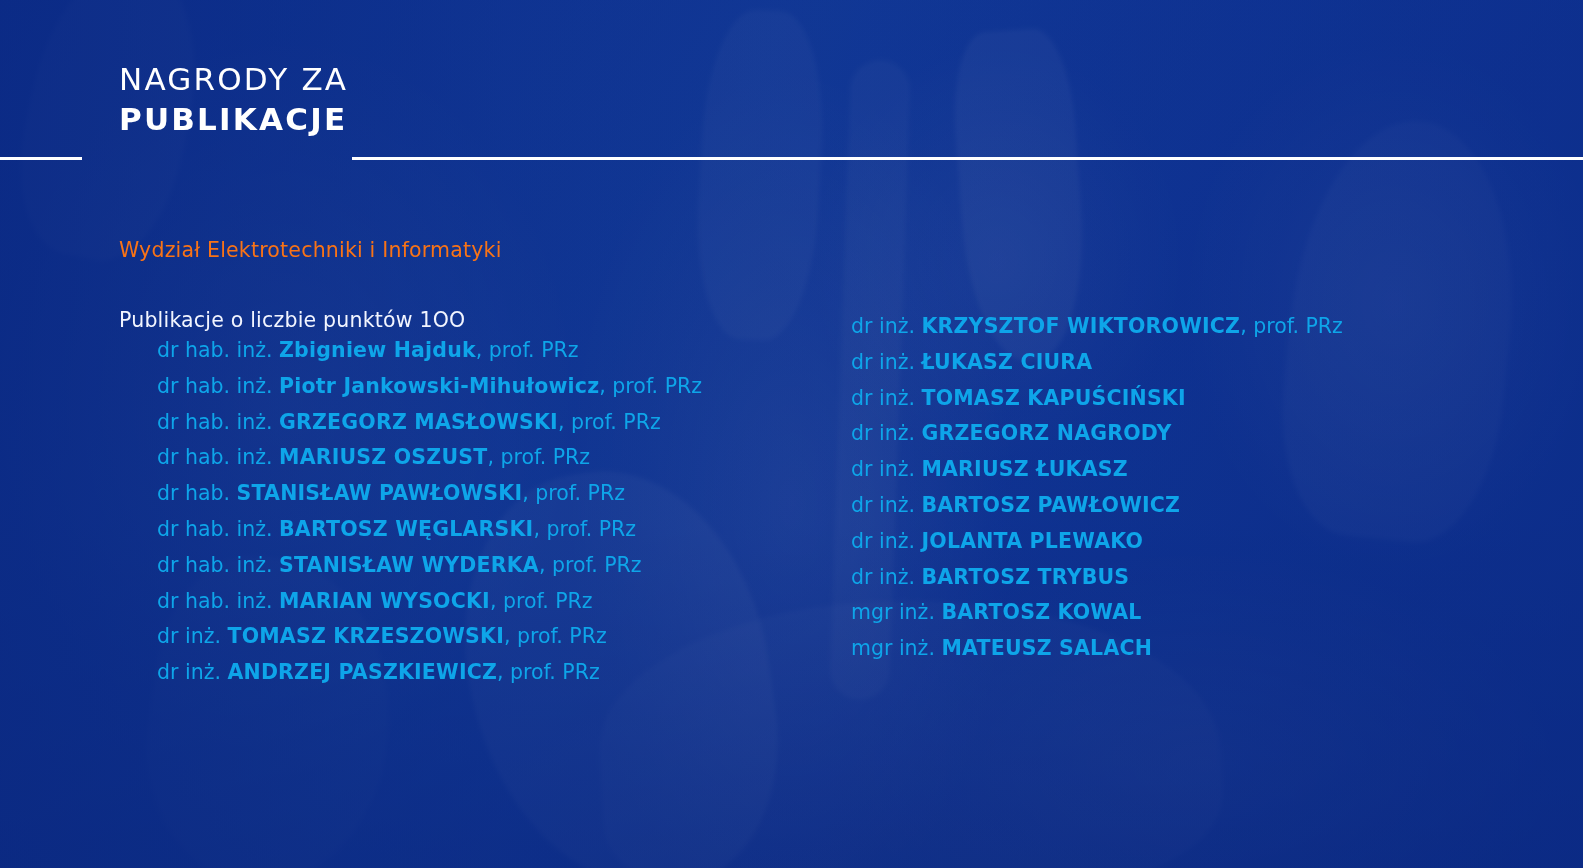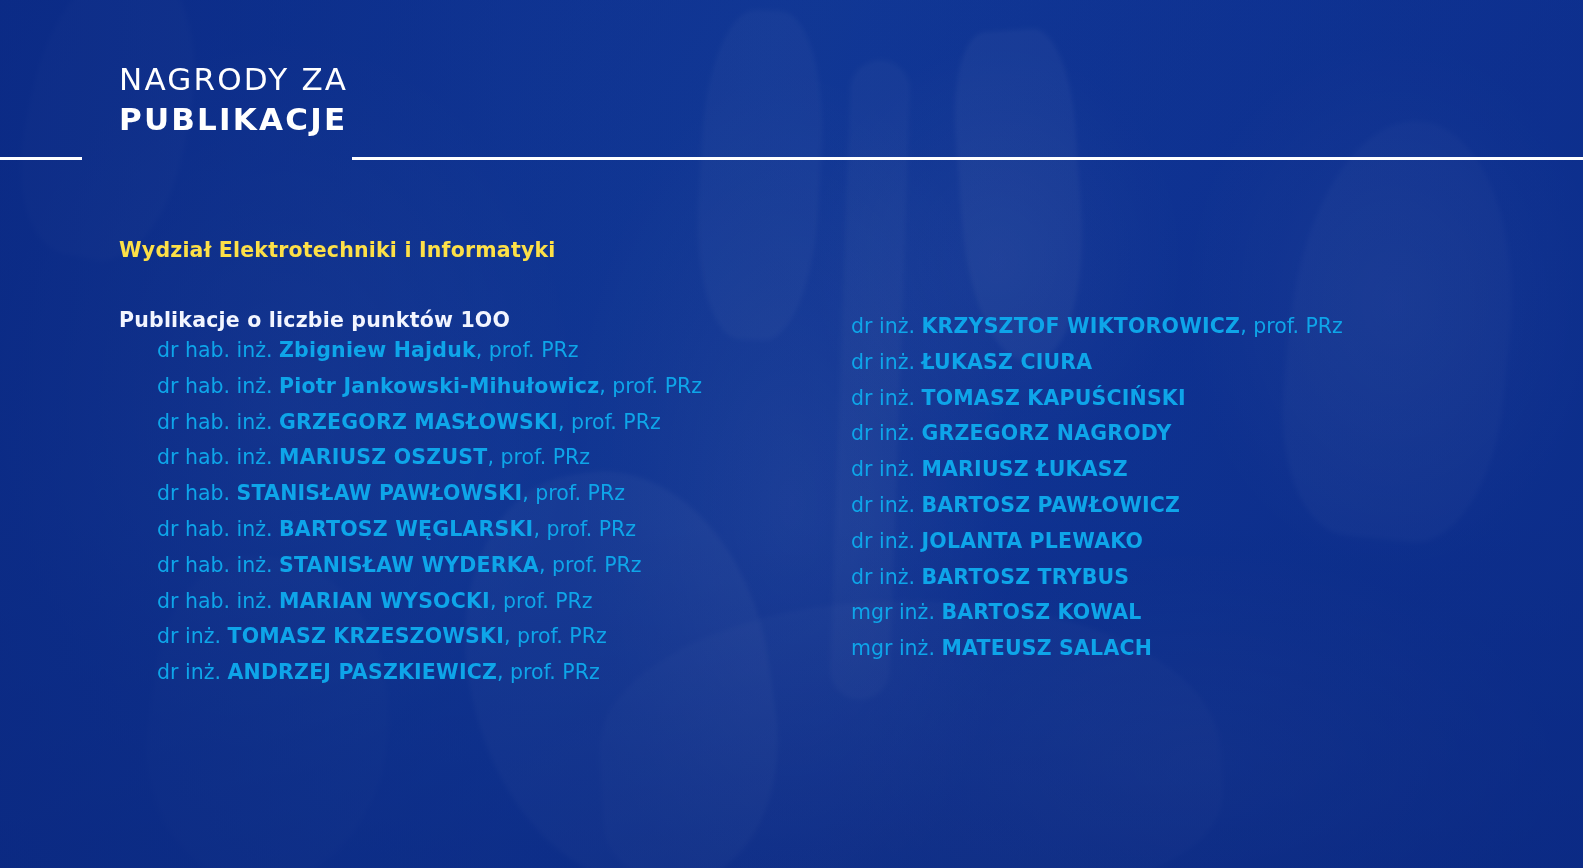--- a/index.html
+++ b/index.html
@@ -99,30 +99,30 @@
     height: 3px;
     background: #ffffff;
   }
 
   
   .faculty {
     position: absolute;
     left: 119px;
     top: 238px;
     font-size: 20.5px;
-    font-weight: 700;
+    font-weight: 400;
     letter-spacing: 0.2px;
-    color: #fde047;
+    color: #f97316;
   }
   .section-label {
     position: absolute;
     left: 119px;
     top: 308px;
     font-size: 20.5px;
-    font-weight: 700;
+    font-weight: 400;
     letter-spacing: 0.2px;
     color: #f2f5ff;
   }
 
   .col {
     position: absolute;
     font-size: 20.5px;
     line-height: 35.8px;
     color: #0ea5e9;
     white-space: nowrap;

